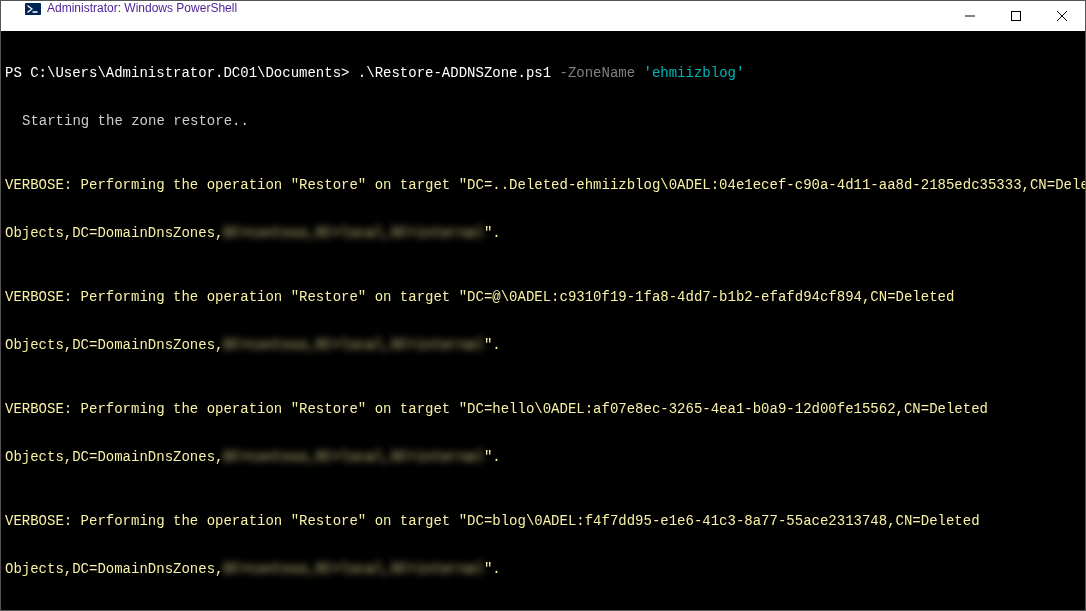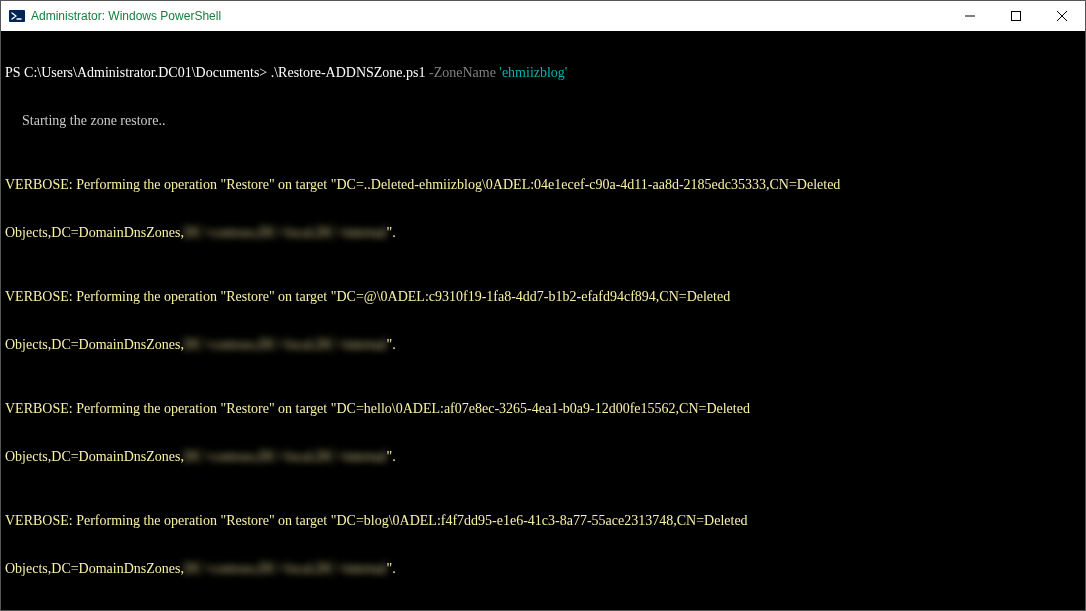--- a/index.html
+++ b/index.html
@@ -14,24 +14,24 @@
     width: 1086px;
     height: 611px;
     display: flex;
     flex-direction: column;
     border: 1px solid #555;
   }
   .titlebar {
     height: 30px;
     background: #ffffff;
     display: flex;
-    align-items: center;
-    padding-left: 8px;
+    align-items: flex-start;
+    padding-left: 24px;
     font-size: 12px;
-    color: #15803d;
+    color: #4c1d95;
     user-select: none;
   }
   .titlebar .ps-icon {
     width: 16px;
     height: 16px;
     margin-right: 6px;
     display: inline-flex;
     align-items: center;
     justify-content: center;
   }
@@ -51,21 +51,21 @@
     flex: 1 1 auto;
     background: #000000;
     padding: 2px 4px 4px 4px;
     font-family: Consolas, "Courier New", monospace;
     font-size: 14px;
     line-height: 16px;
     overflow: hidden;
     color: #cccccc;
     white-space: pre;
   }
-  .row { display: block; white-space: pre; font-family: Liberation Serif, serif; }
+  .row { display: block; white-space: pre; }
   .white   { color: #ffffff; }
   .grey    { color: #cccccc; margin-left: 17px; }
   .yellow  { color: #f9f1a5; }
   .param   { color: #808080; }  
   .string  { color: #00b4b4; }  
   .blur {
     color: transparent !important;
     text-shadow: 0 0 7px rgba(249,241,165,0.95);
     filter: blur(0.5px);
   }

